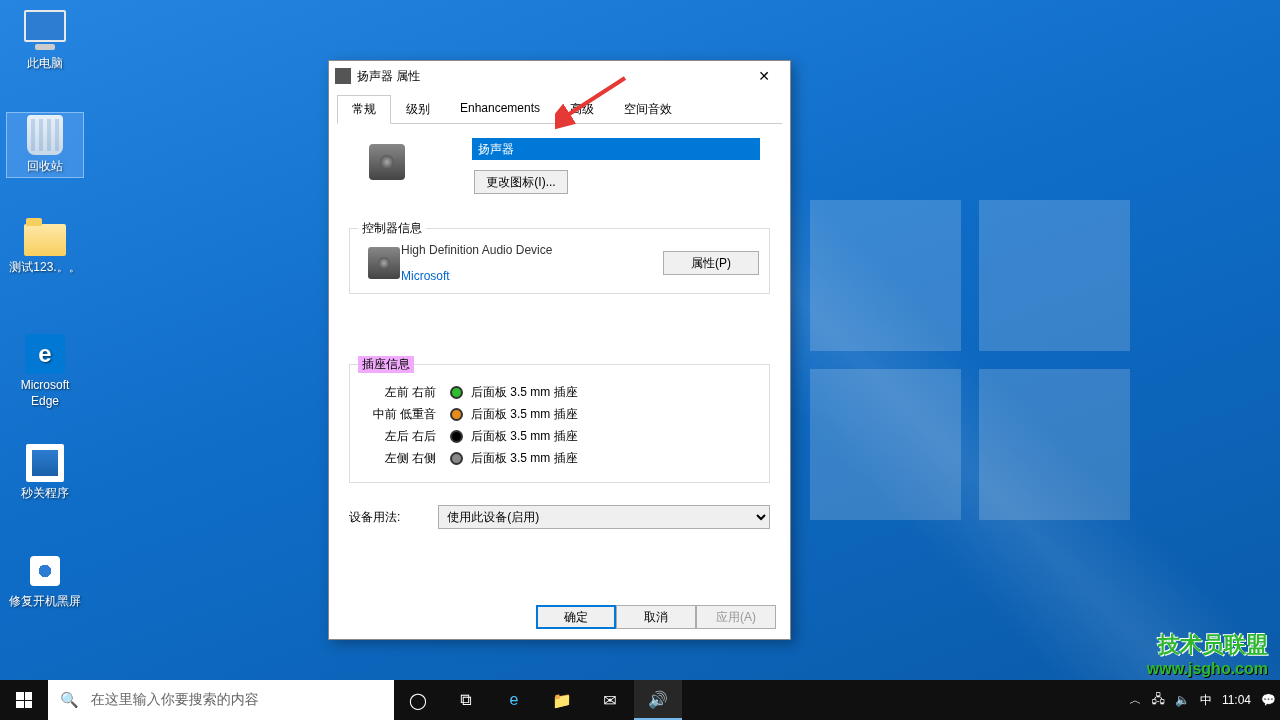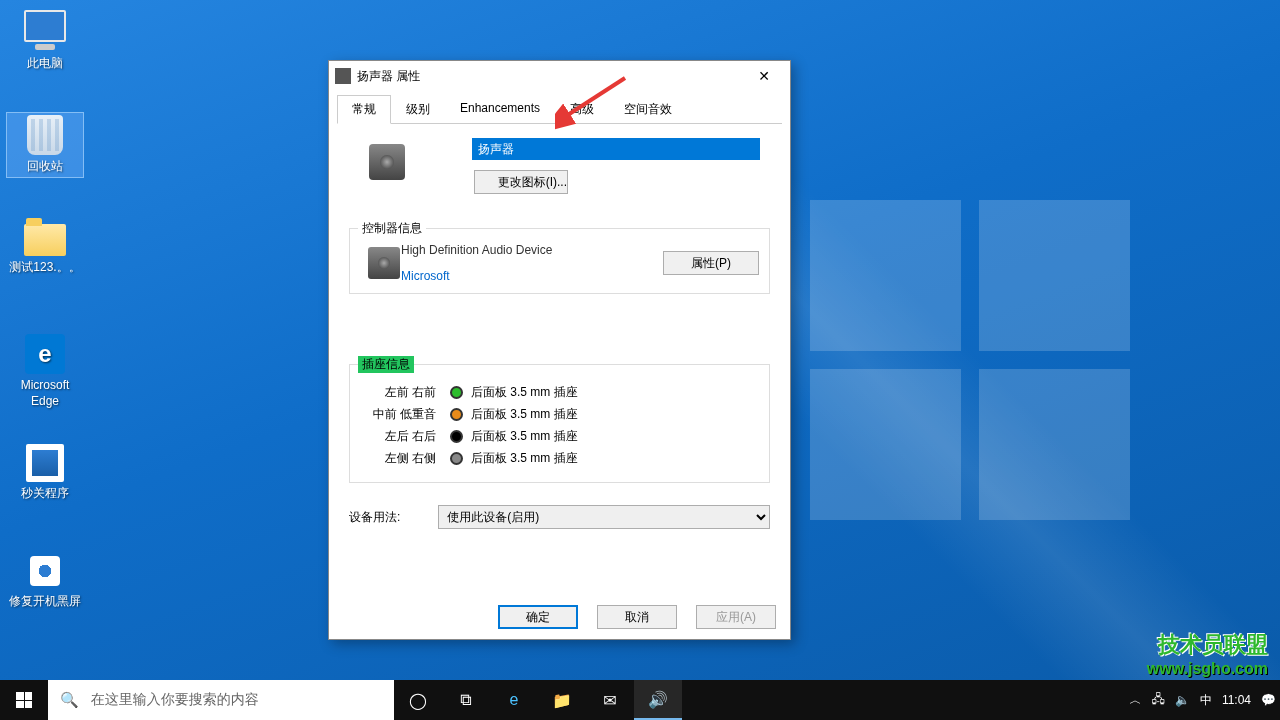--- a/index.html
+++ b/index.html
@@ -36,46 +36,46 @@
 .tabs { display: flex; padding: 0 8px; margin-top: 4px; }
 .tab { padding: 5px 14px; font-size: 12px; border: 1px solid transparent; cursor: pointer; position: relative; }
 .tab.active { border: 1px solid #ccc; border-bottom: 1px solid #fff; background: #fff; z-index: 2; }
 .tab:not(.active) { border-bottom: 1px solid #ccc; }
 .tab-body { flex: 1; border-top: 1px solid #ccc; margin: 0 8px; margin-top: -1px; padding: 20px 12px; font-size: 12px; position: relative; }
 
 .device-icon { width: 36px; height: 36px; background: linear-gradient(#888, #444); border-radius: 4px; position: relative; display: inline-block; vertical-align: top; margin-left: 20px; }
 .device-icon::after { content: ""; position: absolute; width: 14px; height: 14px; border-radius: 50%; background: radial-gradient(circle, #aaa, #333); top: 11px; left: 11px; }
 .name-input { position: absolute; left: 135px; top: 14px; width: 288px; height: 22px; border: 2px solid #0078d7; padding: 0 4px; font-size: 12px; }
 .name-input::selection { background: #0078d7; color: #fff; }
-.change-icon-btn { position: absolute; left: 137px; top: 46px; width: 94px; height: 24px; font-size: 12px; background: #f0f0f0; border: 1px solid #adadad; cursor: pointer; text-align: right; }
+.change-icon-btn { position: absolute; left: 137px; top: 46px; width: 94px; height: 24px; font-size: 12px; background: #f0f0f0; border: 1px solid #adadad; cursor: pointer; }
 
 .fieldset { border: 1px solid #ddd; margin-top: 48px; padding: 14px 10px 10px; position: relative; }
 .fieldset .legend { position: absolute; top: -9px; left: 8px; background: #fff; padding: 0 4px; font-size: 12px; }
 .ctrl-row { display: flex; align-items: center; gap: 1px; }
 .ctrl-row .dev-ico { width: 32px; height: 32px; background: linear-gradient(#888,#444); border-radius: 3px; margin-left: 8px; position: relative; }
 .ctrl-row .dev-ico::after { content: ""; position: absolute; width: 12px; height: 12px; border-radius: 50%; background: radial-gradient(#aaa,#333); top: 10px; left: 10px; }
 .ctrl-info { flex: 1; }
 .ctrl-info .c-name { color: #333; }
 .ctrl-info .c-vendor { color: #0066cc; margin-top: 12px; }
 .props-btn { width: 96px; height: 24px; font-size: 12px; background: #f0f0f0; border: 1px solid #adadad; cursor: pointer; }
 
 .jack-fieldset { border: 1px solid #ddd; margin-top: 70px; padding: 14px 10px 10px; position: relative; }
-.jack-fieldset .legend { position: absolute; top: -9px; left: 8px; background: #22c55e; padding: 0 4px; font-size: 12px; }
+.jack-fieldset .legend { position: absolute; top: -9px; left: 8px; background: #f0abfc; padding: 0 4px; font-size: 12px; }
 .jack-row { display: flex; align-items: center; font-size: 12px; margin: 5px 0; }
 .jack-row .j-label { width: 76px; text-align: right; margin-right: 6px; }
 .jack-dot { width: 13px; height: 13px; border-radius: 50%; border: 2px solid #333; margin: 0 8px; }
 .jack-dot.green { background: #2dbd2d; }
 .jack-dot.orange { background: #e88b1a; }
 .jack-dot.black { background: #000; }
 .jack-dot.grey { background: #888; }
 
 .usage-row { margin-top: 22px; display: flex; align-items: center; font-size: 12px; }
 .usage-row select { flex: 1; margin-left: 38px; height: 24px; font-size: 12px; border: 1px solid #adadad; padding: 0 4px; }
 
-.dlg-buttons { display: flex; justify-content: flex-end; gap: 19px; padding: 10px 14px; }
+.dlg-buttons { display: flex; justify-content: flex-end; gap: 0; padding: 10px 14px; }
 .dlg-buttons button { width: 80px; height: 24px; font-size: 12px; background: #f0f0f0; border: 1px solid #adadad; cursor: pointer; }
 .dlg-buttons button.primary { border: 2px solid #0078d7; }
 .dlg-buttons button:disabled { color: #999; }
 
 .arrow { position: absolute; left: 555px; top: 70px; pointer-events: none; z-index: 100; }
 
 
 .taskbar { position: absolute; bottom: 0; left: 0; right: 0; height: 40px; background: #101010; display: flex; align-items: center; color: #fff; }
 .start-btn { width: 48px; height: 40px; display: flex; align-items: center; justify-content: center; cursor: pointer; }
 .start-grid { width: 16px; height: 16px; display: grid; grid-template: 1fr 1fr / 1fr 1fr; gap: 1px; }

